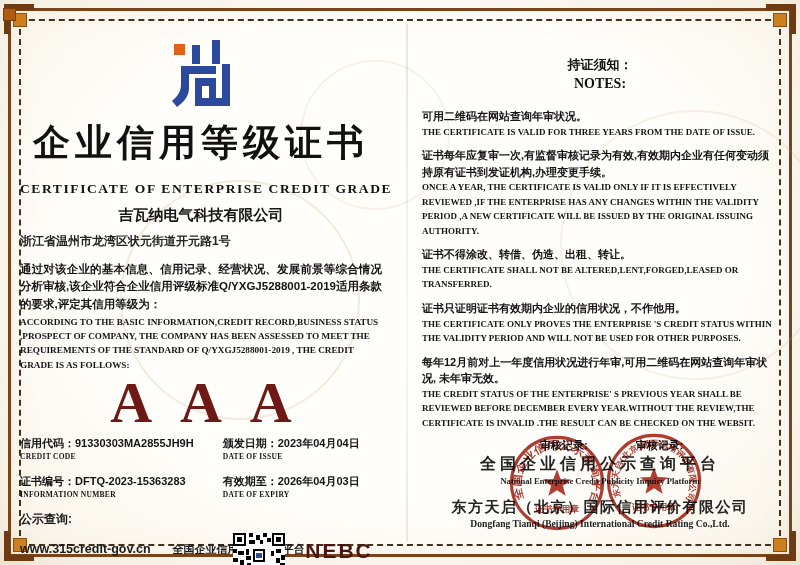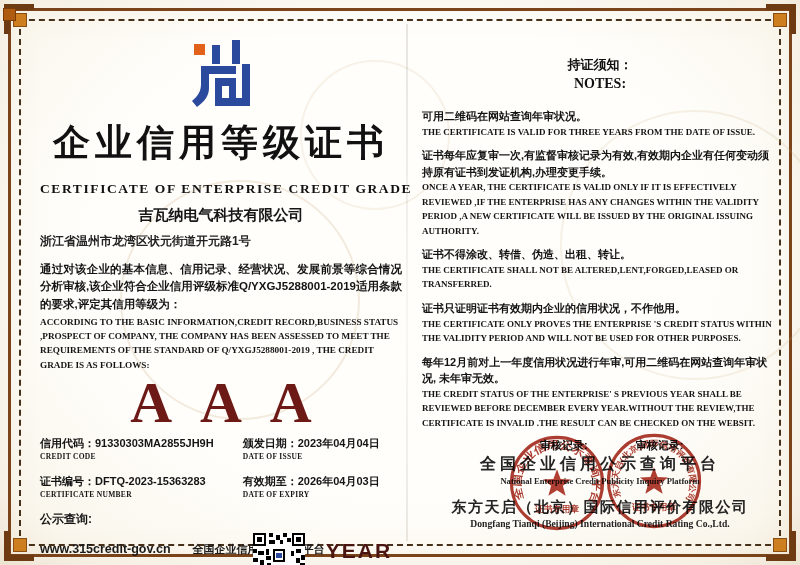--- a/index.html
+++ b/index.html
@@ -33,21 +33,21 @@
   .fold { position:absolute; left:406px; top:24px; bottom:24px; width:2px;
     background:linear-gradient(to bottom, rgba(110,100,80,.16), rgba(110,100,80,.05) 60%, rgba(110,100,80,.14)); }
 
   .wm { position:absolute; border:2px solid rgba(196,166,116,.22); border-radius:50%; }
   .wm1 { width:240px; height:240px; left:120px; top:180px; }
   .wm2 { width:270px; height:270px; left:560px; top:110px; border-color:rgba(196,166,116,.16);}
   .wm3 { width:150px; height:150px; left:300px; top:60px; border-color:rgba(196,166,116,.14);}
 
   
   .page { position:absolute; top:30px; height:505px; }
-  .page-left  { left:40px;  width:362px; }
+  .page-left  { left:20px;  width:362px; }
   .page-right { left:422px; width:356px; }
 
   .cn { font-family:"Liberation Sans", sans-serif; }
   .en { font-family:"Liberation Serif", serif; }
 
   
   .logo { display:block; margin:10px auto 0; }
   .title-cn { margin-top:8px; text-align:center; font-size:37px; font-weight:bold;
     letter-spacing:5px; color:#111; white-space:nowrap; }
   .title-en { margin-top:13px; text-align:center; font-size:13.5px; font-weight:bold;
@@ -143,21 +143,21 @@
       <div class="field">
         <div class="fline"><span class="cn">信用代码：</span><span>91330303MA2855JH9H</span></div>
         <div class="fen en">CREDIT CODE</div>
       </div>
       <div class="field">
         <div class="fline"><span class="cn">颁发日期：</span><span>2023年04月04日</span></div>
         <div class="fen en">DATE OF ISSUE</div>
       </div>
       <div class="field">
         <div class="fline"><span class="cn">证书编号：</span><span>DFTQ-2023-15363283</span></div>
-        <div class="fen en">CERTIFICATE NUMBER</div>
+        <div class="fen en">INFORMATION NUMBER</div>
       </div>
       <div class="field">
         <div class="fline"><span class="cn">有效期至：</span><span>2026年04月03日</span></div>
         <div class="fen en">DATE OF EXPIRY</div>
       </div>
     </div>
 
     <div class="inquiry">
       <div class="inq-label cn">公示查询:</div>
       <div class="site-row">
@@ -211,21 +211,21 @@
             <rect x="15" y="27" width="3" height="2" fill="#000"></rect>
             <rect x="26" y="26" width="3" height="3" fill="#000"></rect>
           <rect x="11" y="9" width="7" height="7" fill="#000"></rect>
           <rect x="12" y="10" width="5" height="5" fill="#fff"></rect>
           <rect x="13" y="11" width="3" height="3" fill="#2b4a9e"></rect>
         </svg>
         
       </div>
 
       <div class="nebc">
-        <div class="nebc-label">YEAR</div>
+        <div class="nebc-label">NEBC</div>
         <div class="nebc-sub cn">互认标识</div>
       </div>
     </div>
   </div>
 
   <div class="page page-right">
 
     <div class="notes-title-cn cn">持证须知：</div>
     <div class="notes-title-en en">NOTES:</div>
 

